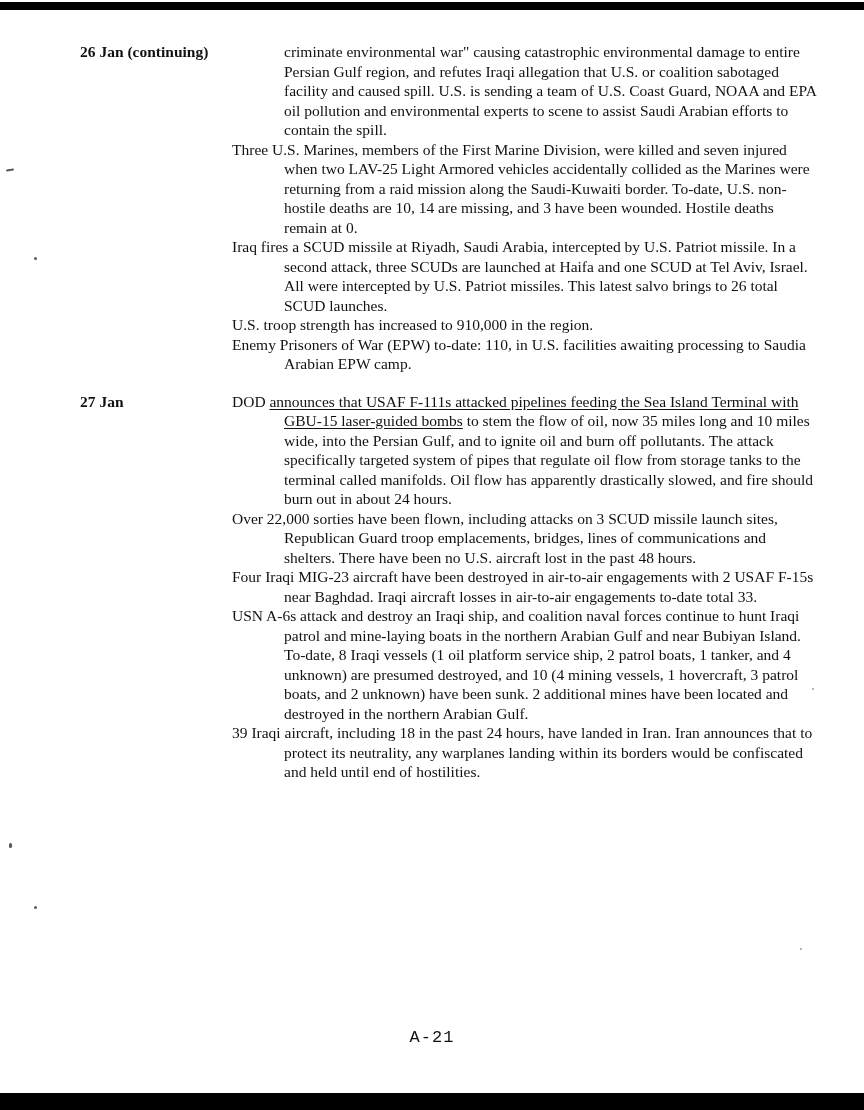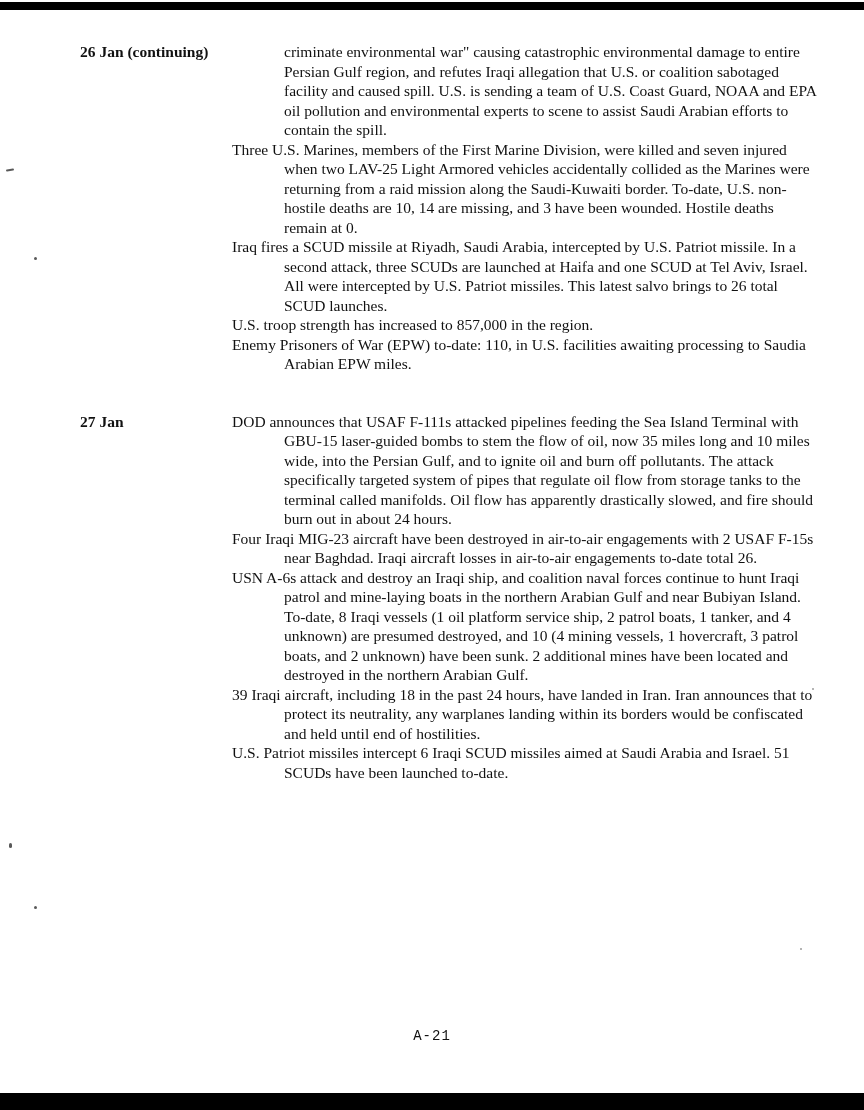--- a/index.html
+++ b/index.html
@@ -24,49 +24,49 @@
   .bar.top { top: 2px; height: 8px; }
   .bar.bottom { bottom: 0; height: 17px; }
 
   .content {
     position: absolute;
     top: 42px;
     left: 80px;
     right: 42px;
   }
   .entry { display: flex; align-items: flex-start; }
-  .entry + .entry { margin-top: 38px; }
+  .entry + .entry { margin-top: 18px; }
   .datecol {
     width: 152px;
     flex: 0 0 152px;
     font-size: 15.5px;
     line-height: 19.5px;
     white-space: nowrap;
   }
   .date-bold { font-weight: 700; }
   .date-note { font-weight: 700; }
   .items { width: 588px; flex: 0 0 588px; }
   .item {
     font-size: 15.5px;
     line-height: 19.5px;
     padding-left: 52px;
     text-indent: -52px;
     text-align: left;
   }
   .item.cont { text-indent: 0; }
-  .ul { text-underline-offset: 2px; }
+  .ul { text-decoration: underline; text-underline-offset: 2px; }
 
   .footer {
     position: absolute;
     top: 1028px;
     left: 0;
     right: 0;
     text-align: center;
     font-family: "Liberation Mono", "DejaVu Sans Mono", monospace;
-    font-size: 14px;
+    font-size: 17px;
     letter-spacing: 1px;
     color: #111111;
   }
 
   .artifact {
     position: absolute;
     background: #222222;
     border-radius: 50%;
     opacity: 0.75;
   }
@@ -86,35 +86,35 @@
 
     <section class="entry">
       <div class="datecol">
         <span class="date-bold">26 Jan</span>
         <span class="date-note">(continuing)</span>
       </div>
       <div class="items">
         <p class="item cont">criminate environmental war" causing catastrophic environmental damage to entire Persian Gulf region, and refutes Iraqi allegation that U.S. or coalition sabotaged facility and caused spill. U.S. is sending a team of U.S. Coast Guard, NOAA and EPA oil pollution and environmental experts to scene to assist Saudi Arabian efforts to contain the spill.</p>
         <p class="item">Three U.S. Marines, members of the First Marine Division, were killed and seven injured when two LAV-25 Light Armored vehicles accidentally collided as the Marines were returning from a raid mission along the Saudi-Kuwaiti border. To-date, U.S. non-hostile deaths are 10, 14 are missing, and 3 have been wounded. Hostile deaths remain at 0.</p>
         <p class="item">Iraq fires a SCUD missile at Riyadh, Saudi Arabia, intercepted by U.S. Patriot missile. In a second attack, three SCUDs are launched at Haifa and one SCUD at Tel Aviv, Israel. All were intercepted by U.S. Patriot missiles. This latest salvo brings to 26 total SCUD launches.</p>
-        <p class="item">U.S. troop strength has increased to 857,000 in the region.</p>
-        <p class="item">Enemy Prisoners of War (EPW) to-date: 110, in U.S. facilities awaiting processing to Saudia Arabian EPW miles.</p>
+        <p class="item">U.S. troop strength has increased to 910,000 in the region.</p>
+        <p class="item">Enemy Prisoners of War (EPW) to-date: 110, in U.S. facilities awaiting processing to Saudia Arabian EPW camp.</p>
       </div>
     </section>
 
     <section class="entry">
       <div class="datecol">
         <span class="date-bold">27 Jan</span>
       </div>
       <div class="items">
         <p class="item"><span>DOD </span><span class="ul">announces that USAF F-111s attacked pipelines feeding the Sea Island Terminal with GBU-15 laser-guided bombs</span><span> to stem the flow of oil, now 35 miles long and 10 miles wide, into the Persian Gulf, and to ignite oil and burn off pollutants. The attack specifically targeted system of pipes that regulate oil flow from storage tanks to the terminal called manifolds. Oil flow has apparently drastically slowed, and fire should burn out in about 24 hours.</span></p>
-        <p class="item">Four Iraqi MIG-23 aircraft have been destroyed in air-to-air engagements with 2 USAF F-15s near Baghdad. Iraqi aircraft losses in air-to-air engagements to-date total 26.</p>
+        <p class="item">Over 22,000 sorties have been flown, including attacks on 3 SCUD missile launch sites, Republican Guard troop emplacements, bridges, lines of communications and shelters. There have been no U.S. aircraft lost in the past 48 hours.</p>
+        <p class="item">Four Iraqi MIG-23 aircraft have been destroyed in air-to-air engagements with 2 USAF F-15s near Baghdad. Iraqi aircraft losses in air-to-air engagements to-date total 33.</p>
         <p class="item">USN A-6s attack and destroy an Iraqi ship, and coalition naval forces continue to hunt Iraqi patrol and mine-laying boats in the northern Arabian Gulf and near Bubiyan Island. To-date, 8 Iraqi vessels (1 oil platform service ship, 2 patrol boats, 1 tanker, and 4 unknown) are presumed destroyed, and 10 (4 mining vessels, 1 hovercraft, 3 patrol boats, and 2 unknown) have been sunk. 2 additional mines have been located and destroyed in the northern Arabian Gulf.</p>
         <p class="item">39 Iraqi aircraft, including 18 in the past 24 hours, have landed in Iran. Iran announces that to protect its neutrality, any warplanes landing within its borders would be confiscated and held until end of hostilities.</p>
-        <p class="item">U.S. Patriot missiles intercept 6 Iraqi SCUD missiles aimed at Saudi Arabia and Israel. 51 SCUDs have been launched to-date.</p>
       </div>
     </section>
 
   </div>
 
   <div class="footer">A-21</div>
 
   <div class="artifact tilde" style="left:6px; top:169px;"></div>
   <div class="artifact" style="left:34px; top:257px; width:3px; height:3px;"></div>
   <div class="artifact" style="left:9px; top:843px; width:3px; height:5px; border-radius:2px;"></div>

